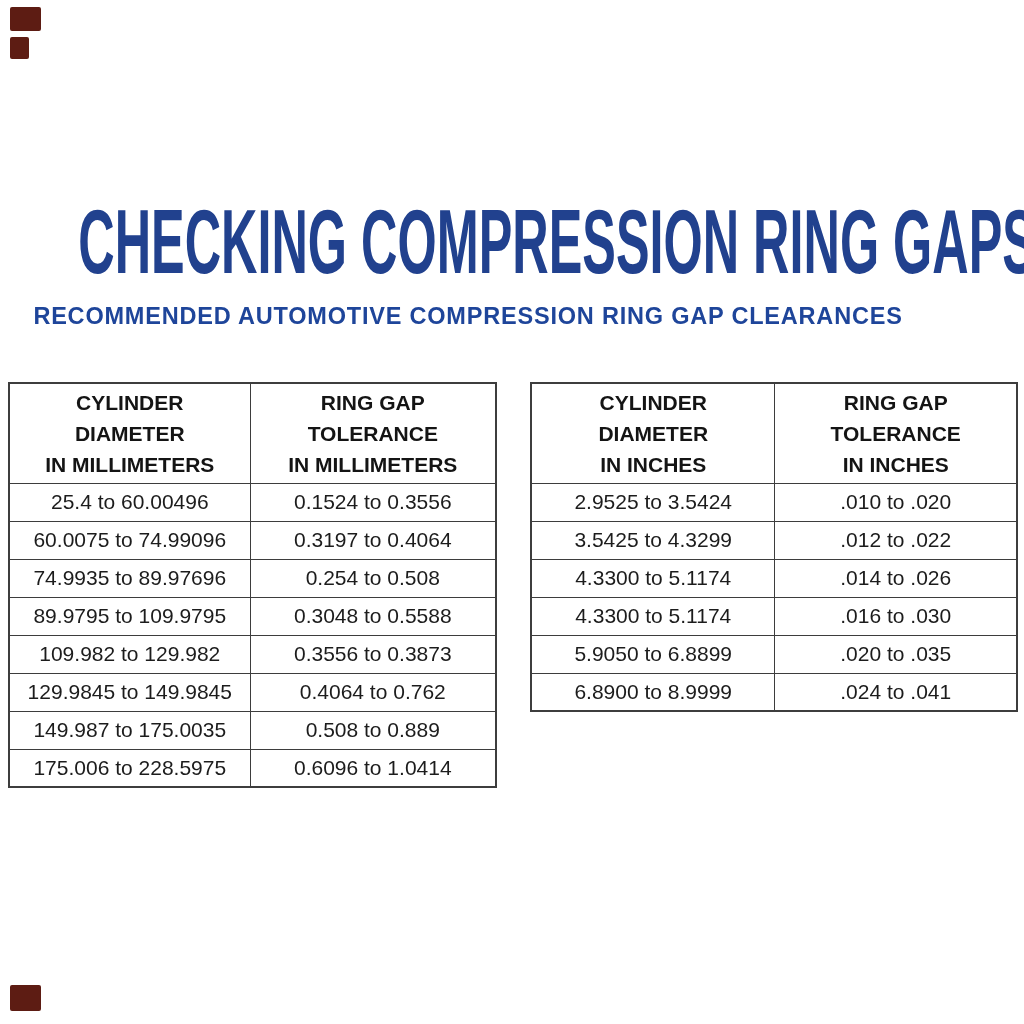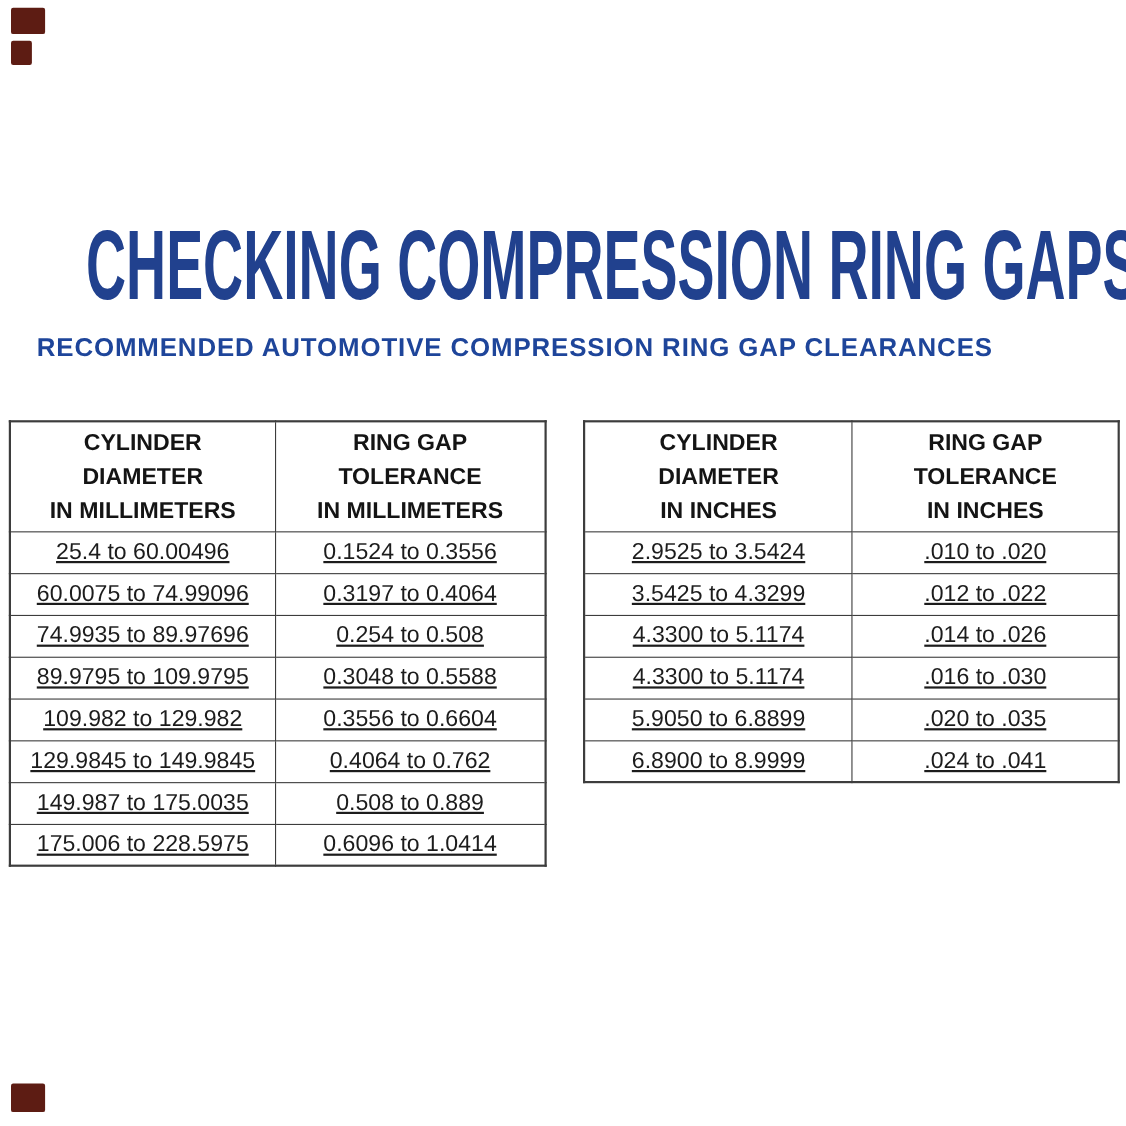--- a/index.html
+++ b/index.html
@@ -40,21 +40,21 @@
     border:1.5px solid #3d3d3d;text-align:center;vertical-align:middle;
     padding:0;overflow:hidden;
   }
   .gap-table thead tr{height:100px;}
   .gap-table th{
     font-size:21px;font-weight:700;line-height:31px;color:#141414;
     white-space:pre-line;
   }
   .gap-table tbody tr{height:38px;}
   .gap-table td{
-    font-size:21px;font-weight:400;color:#1c1c1c;white-space:nowrap;text-decoration:underline;
+    font-size:21px;font-weight:400;color:#1c1c1c;white-space:nowrap;
   }
   #metric-table col.c1{width:49.5%;} #metric-table col.c2{width:50.5%;}
   #inch-table col.c1{width:50.2%;}  #inch-table col.c2{width:49.8%;}
 </style>
 </head>
 <body>
 
 <div class="corner-mark" id="mark-top-1"></div>
 <div class="corner-mark" id="mark-top-2"></div>
 <div class="corner-mark" id="mark-bottom"></div>
@@ -92,21 +92,21 @@
     <tr>
       <td>74.9935 to 89.97696</td>
       <td>0.254 to 0.508</td>
     </tr>
     <tr>
       <td>89.9795 to 109.9795</td>
       <td>0.3048 to 0.5588</td>
     </tr>
     <tr>
       <td>109.982 to 129.982</td>
-      <td>0.3556 to 0.6604</td>
+      <td>0.3556 to 0.3873</td>
     </tr>
     <tr>
       <td>129.9845 to 149.9845</td>
       <td>0.4064 to 0.762</td>
     </tr>
     <tr>
       <td>149.987 to 175.0035</td>
       <td>0.508 to 0.889</td>
     </tr>
     <tr>

